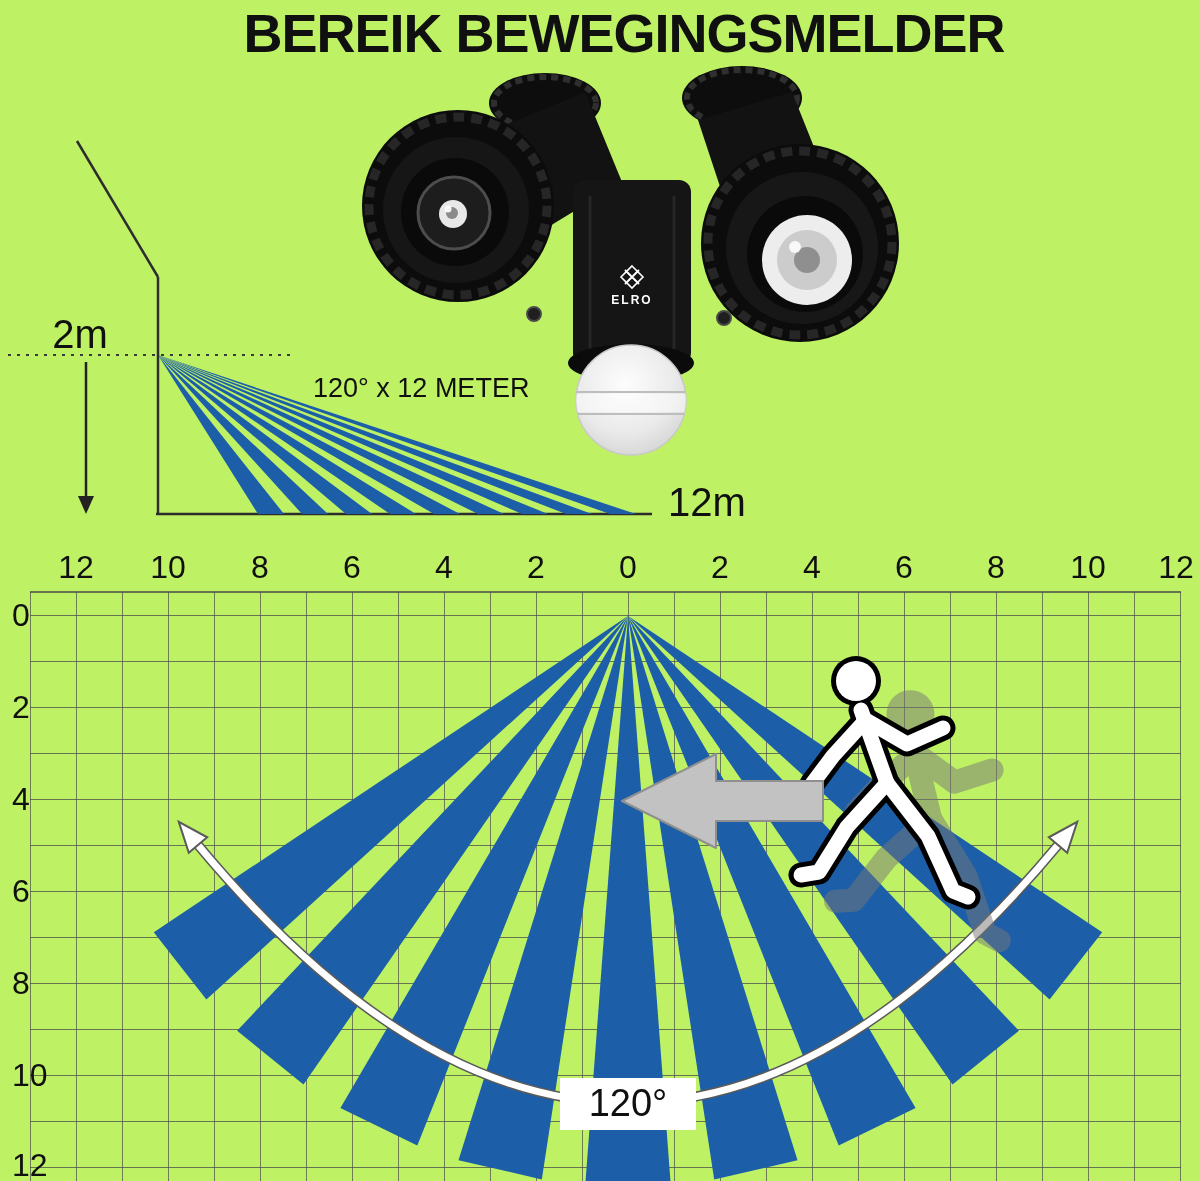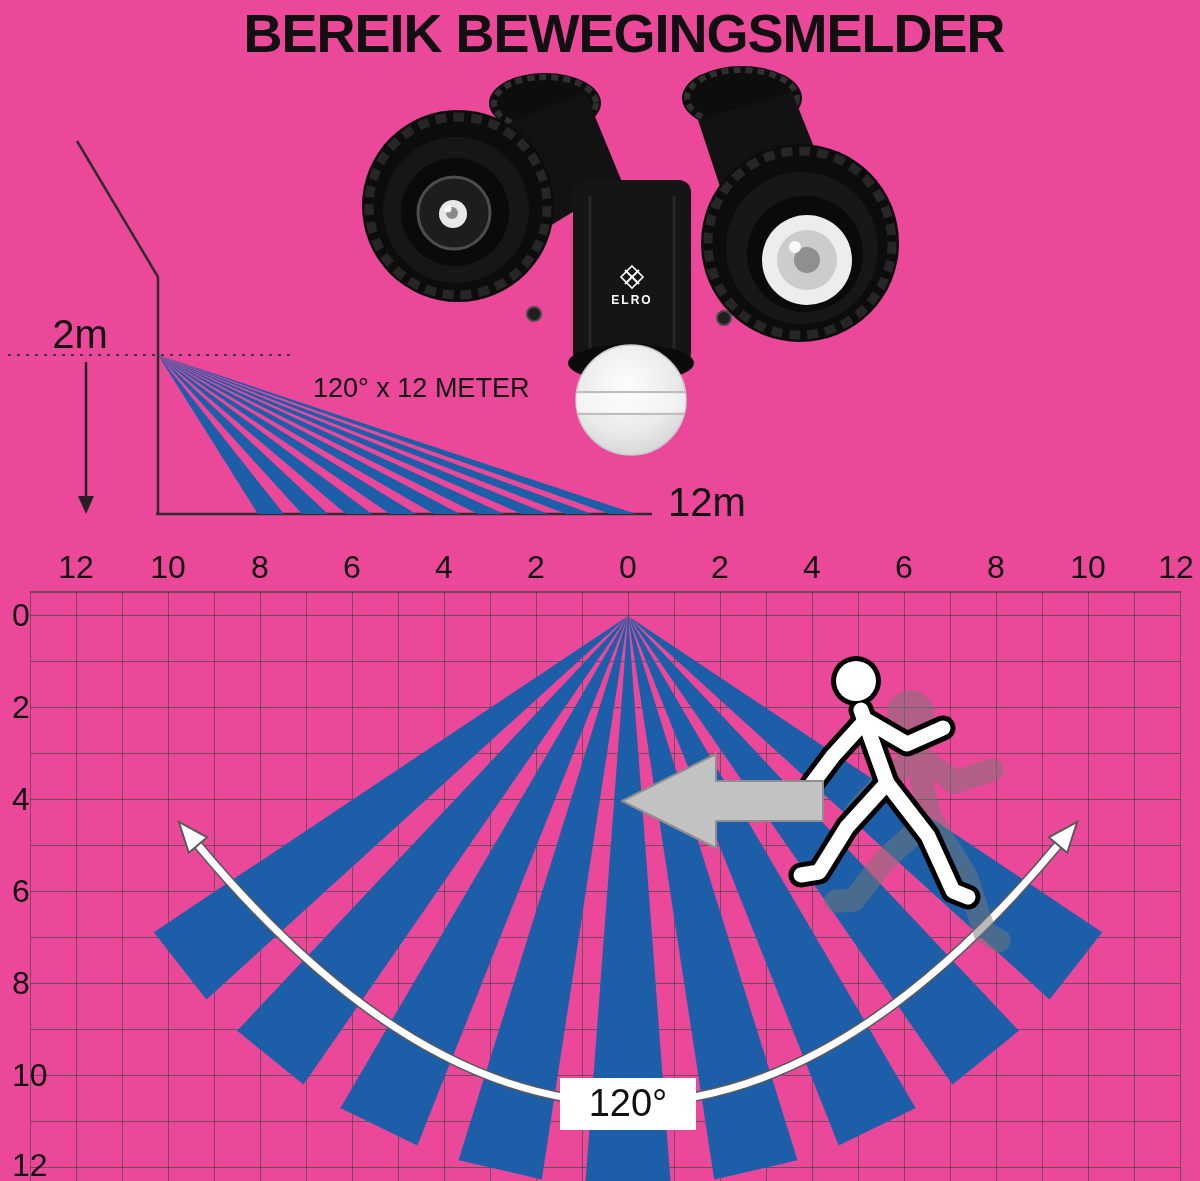--- a/index.html
+++ b/index.html
@@ -1,16 +1,16 @@
 <!DOCTYPE html>
 <html><head>
 <meta charset="utf-8">
 <style>
   html,body{margin:0;padding:0;background:#e8e8e8;}
-  .stage{width:1200px;height:1181px;margin:0 auto;background:#ec4899;position:relative;overflow:hidden;}
+  .stage{width:1200px;height:1181px;margin:0 auto;background:#bef264;position:relative;overflow:hidden;}
   svg{display:block;}
   text{font-family:"Liberation Sans",sans-serif;fill:#101010;}
   .title{font-size:54px;font-weight:700;letter-spacing:-1px;}
   .axis{font-size:32px;}
   .big{font-size:40px;}
   .mid{font-size:27px;}
   .angle{font-size:38px;}
   .brand{font-size:12px;font-weight:700;fill:#ffffff;letter-spacing:2px;}
 </style>
 </head>

